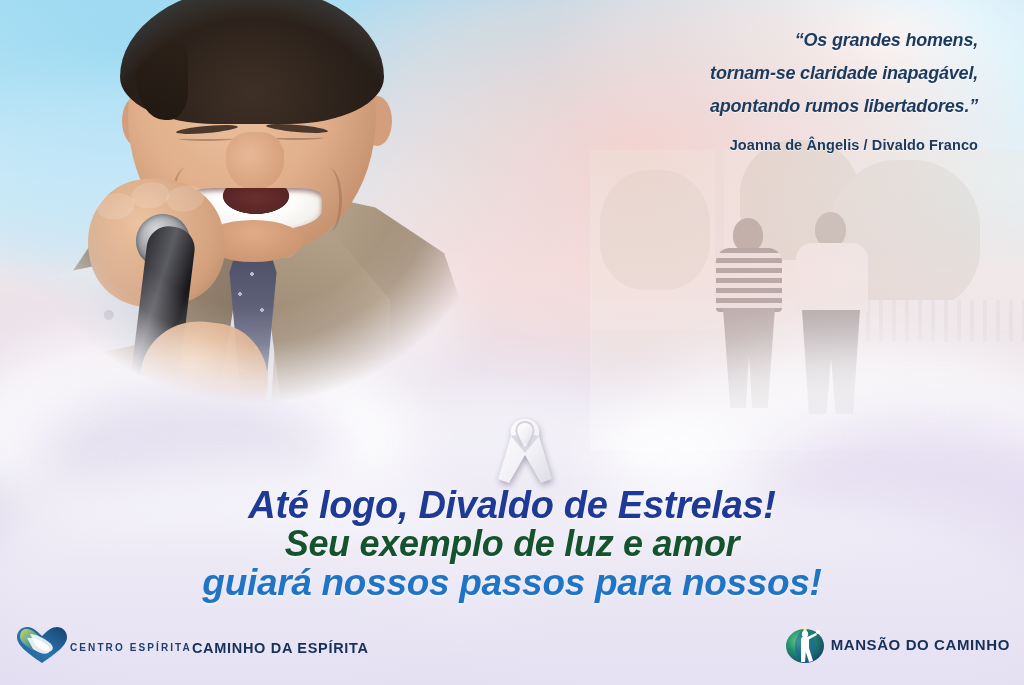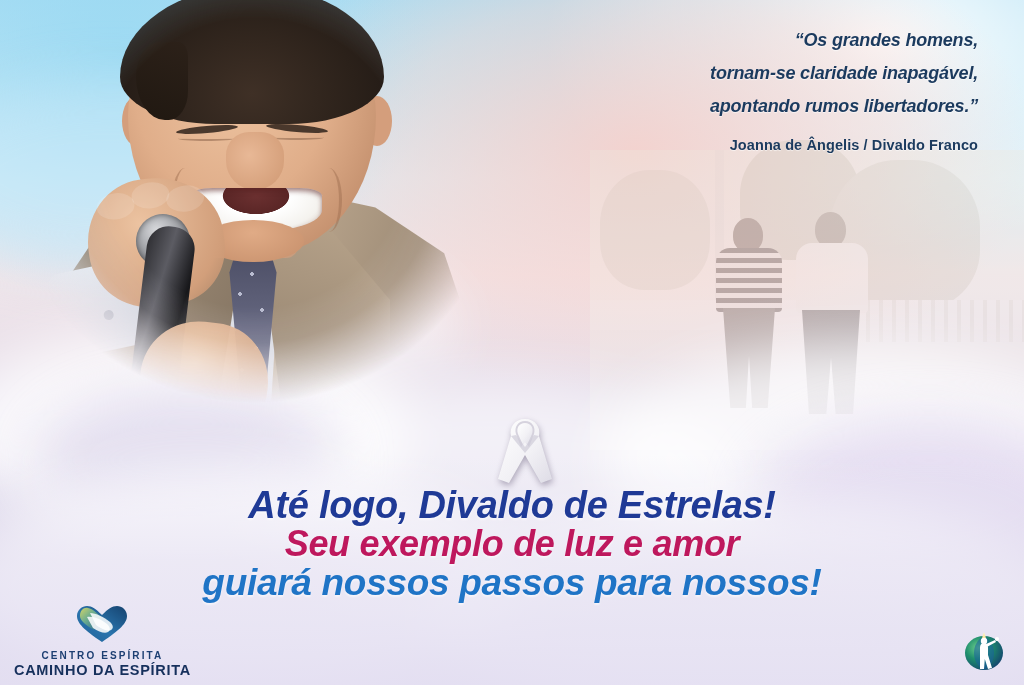--- a/index.html
+++ b/index.html
@@ -227,21 +227,21 @@
     display:block;font-weight:700;font-style:italic;
     letter-spacing:-.3px;
     text-shadow:0 2px 2px rgba(255,255,255,.55);
     white-space:nowrap;
   }
   .message .m1{font-size:38px;line-height:40px;color:#1f3a96;}
   .message .m2{font-size:36px;line-height:38px;color:#1d51b6;}
   .message .m3{font-size:37px;line-height:39px;color:#1f74c6;}
 
   
-  .logo{position:absolute;bottom:7px;display:flex;flex-direction:column;align-items:center;}
+  .logo{position:absolute;bottom:14px;display:flex;flex-direction:row;align-items:center;}
   .logo-left{left:14px;}
   .logo-right{right:14px;}
   .logo .mark{margin-bottom:2px;}
   .logo .t1{font-size:10px;font-weight:700;letter-spacing:2.1px;color:#1d3f72;line-height:12px;}
   .logo .t2{font-size:14.5px;font-weight:700;letter-spacing:.7px;color:#16305c;line-height:16px;}
   .logo .t-big{font-size:15px;font-weight:700;letter-spacing:.6px;color:#16305c;line-height:18px;}
 </style>
 </head>
 <body>
 
@@ -333,21 +333,21 @@
       </defs>
       <path d="M36 10 C26 10 20 18 22 27 L9 70 L20 74 L36 46 L52 74 L63 70 L50 27 C52 18 46 10 36 10 Z" fill="url(#rb)"></path>
       <path d="M36 12 C29 12 25 18 27 25 L32 38 L36 32 L40 38 L45 25 C47 18 43 12 36 12 Z" fill="#b9b4c6" opacity=".55"></path>
       <path d="M36 14 C30 14 27 19 29 25 L34 36 L36 33 L38 36 L43 25 C45 19 42 14 36 14 Z" fill="url(#rb)"></path>
       <path d="M22 27 L36 44 L50 27 L45 26 L36 38 L27 26 Z" fill="#cfccd9" opacity=".7"></path>
     </svg>
   </div>
 
   <div class="message">
     <span class="m m1" style="color: rgb(31, 58, 150);">Até logo, Divaldo de Estrelas!</span>
-    <span class="m m2" style="color: #be185d;">Seu exemplo de luz e amor</span>
+    <span class="m m2" style="color: #14532d;">Seu exemplo de luz e amor</span>
     <span class="m m3" style="color: rgb(31, 116, 198);">guiará nossos passos para nossos!</span>
   </div>
 
   <div class="logo logo-left">
     <div class="mark">
       <svg width="56" height="40" viewBox="0 0 56 40" aria-hidden="true">
         <defs>
           <linearGradient id="hg" x1="0" y1="1" x2="1" y2="0">
             <stop offset="0%" stop-color="#1f5f96"></stop>
             <stop offset="45%" stop-color="#2a74ad"></stop>
@@ -385,15 +385,16 @@
         </defs>
         <ellipse cx="26" cy="27" rx="19" ry="17" fill="url(#gl)"></ellipse>
         <path d="M26 10 C33 14 36 20 36 27 C36 34 33 40 26 44 C19 40 16 34 16 27 C16 20 19 14 26 10 Z" fill="#1a5f9e" opacity=".55"></path>
         <path d="M26 6 C24 11 23 14 26 17 C29 14 28 11 26 6 Z" fill="url(#fl)"></path>
         <circle cx="26" cy="15" r="3.2" fill="#ffffff"></circle>
         <path d="M26 17 C28.6 17 30 19 30 21.5 L30 29 L34 42 L30 43 L26.8 33 L26 43 L22 43 L22 29 L22 21.5 C22 19 23.4 17 26 17 Z" fill="#ffffff"></path>
         <path d="M26 19 L37 14 L38 16 L27 22 Z" fill="#ffffff"></path>
         <circle cx="39" cy="13" r="2.1" fill="#ffffff"></circle>
       </svg>
     </div>
+    <div class="t-big">MANSÃO DO CAMINHO</div>
   </div>
 
 </div>
 
 </body></html>

